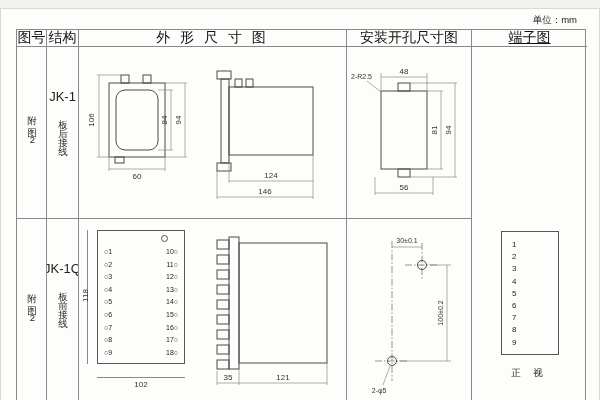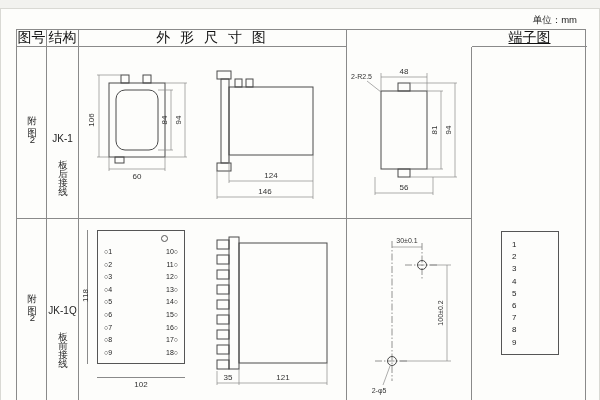--- a/index.html
+++ b/index.html
@@ -14,21 +14,21 @@
           overflow:hidden; }
   .last-col { border-right:none;text-decoration:underline; }
   .last-row { border-bottom:none; }
   .hcell { display:flex; align-items:center; justify-content:center;
            font-size:14px; color:#111; white-space:nowrap; }
   .sp { letter-spacing:3px; }
   .figcell { display:flex; align-items:center; justify-content:center; }
   .vtext { writing-mode:vertical-lr; text-orientation:upright; }
   .fig { font-size:9.5px; letter-spacing:13px; color:#222; }
   .structcell { display:flex; flex-direction:column; align-items:center; padding-top:42px; }
-  .model { font-size:10px; color:#222; margin-bottom:8px; white-space:nowrap;margin-top:44px; }
+  .model { font-size:13px; color:#222; margin-bottom:8px; white-space:nowrap; }
   .wiring { font-size:9.5px; letter-spacing:9px; color:#222; }
   svg { display:block; }
   .dimtxt { fill:#333; font-size:8px; }
   .smalltxt { fill:#333; font-size:7px; }
   
   .tflex { position:absolute; left:0; right:0; top:48px; display:flex;
            justify-content:center; align-items:flex-start; gap:12px; }
   .tcol { display:flex; flex-direction:column; align-items:center; height:72px;
           justify-content:space-between; }
   .tblock { border:1px solid #555; padding:3px 4px; font-size:6.5px; line-height:9.5px;
@@ -58,20 +58,21 @@
 <body>
 
 <div class="page">
   <div class="unit">单位：mm</div>
 
   <div class="tbl">
 
     <div class="cell hcell" style="left:0;top:0;width:30px;height:17px">图号</div>
     <div class="cell hcell" style="left:30px;top:0;width:32px;height:17px">结构</div>
     <div class="cell hcell sp" style="left:62px;top:0;width:268px;height:17px">外 形 尺 寸 图</div>
+    <div class="cell hcell" style="left:330px;top:0;width:125px;height:17px">安装开孔尺寸图</div>
     <div class="cell hcell last-col" style="left:455px;top:0;width:115px;height:17px">端子图</div>
 
     <div class="cell figcell" style="left:0;top:17px;width:30px;height:172px">
       <div class="vtext fig">附图2</div>
     </div>
 
     <div class="cell structcell" style="left:30px;top:17px;width:32px;height:172px">
       <div class="model">JK-1</div>
       <div class="vtext wiring">板后接线</div>
     </div>
@@ -259,16 +260,17 @@
         <div class="pcol tnum">1
 2
 3
 4
 5
 6
 7
 8
 9</div>
       </div>
+      <div class="tview" style="top:148px">正 视</div>
     </div>
 
   </div>
 </div>
 
 </body></html>

